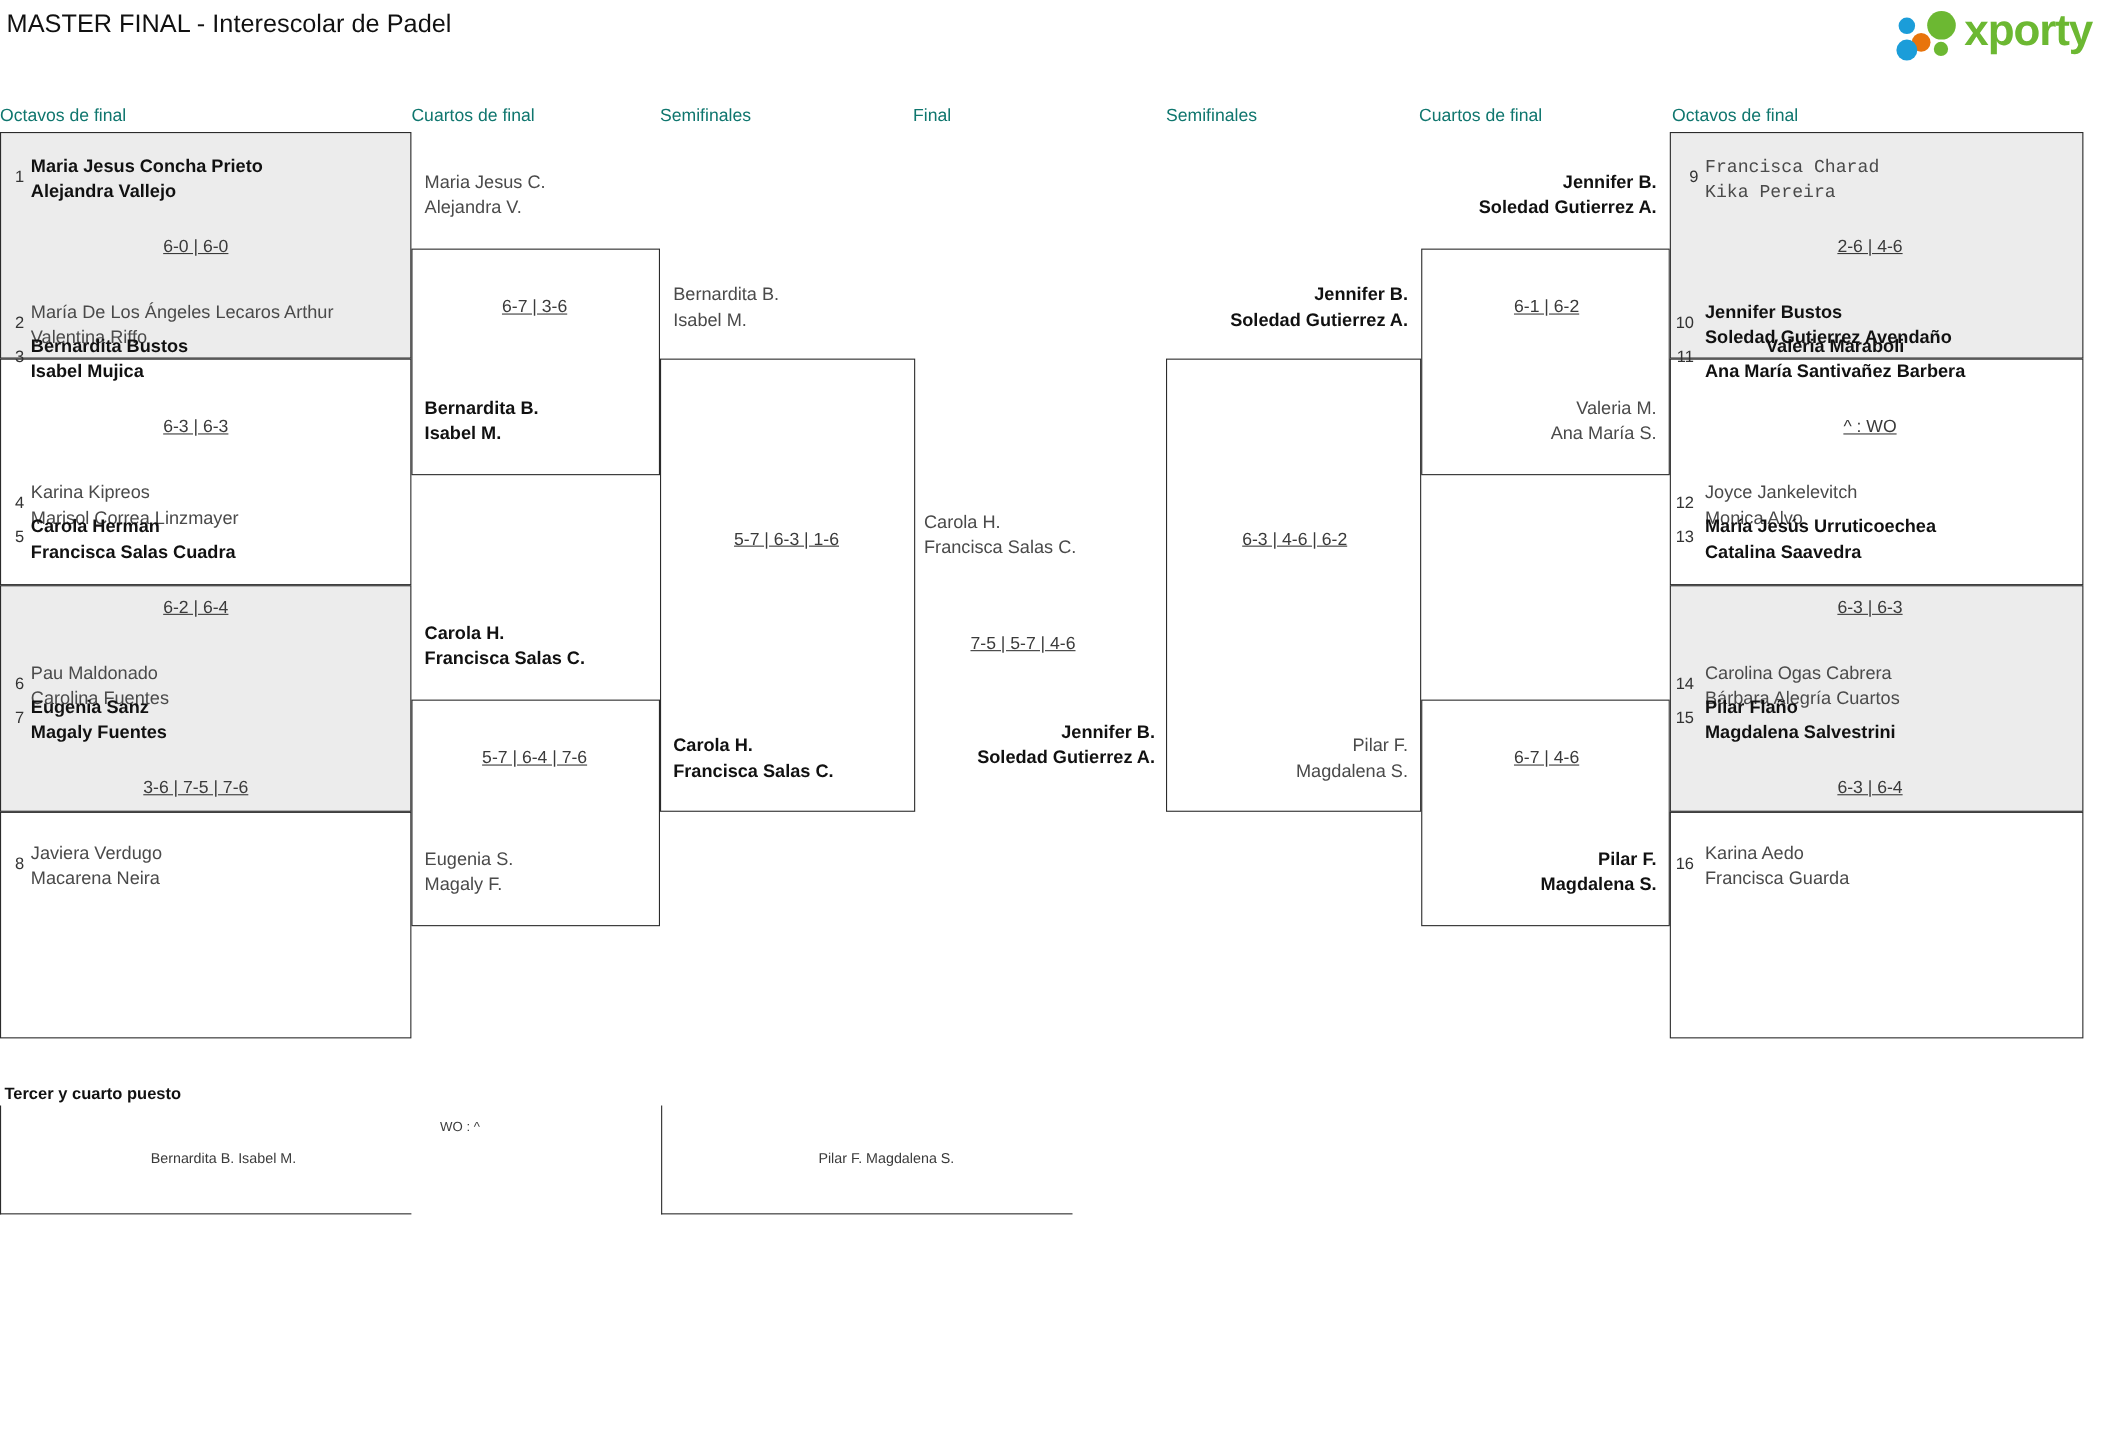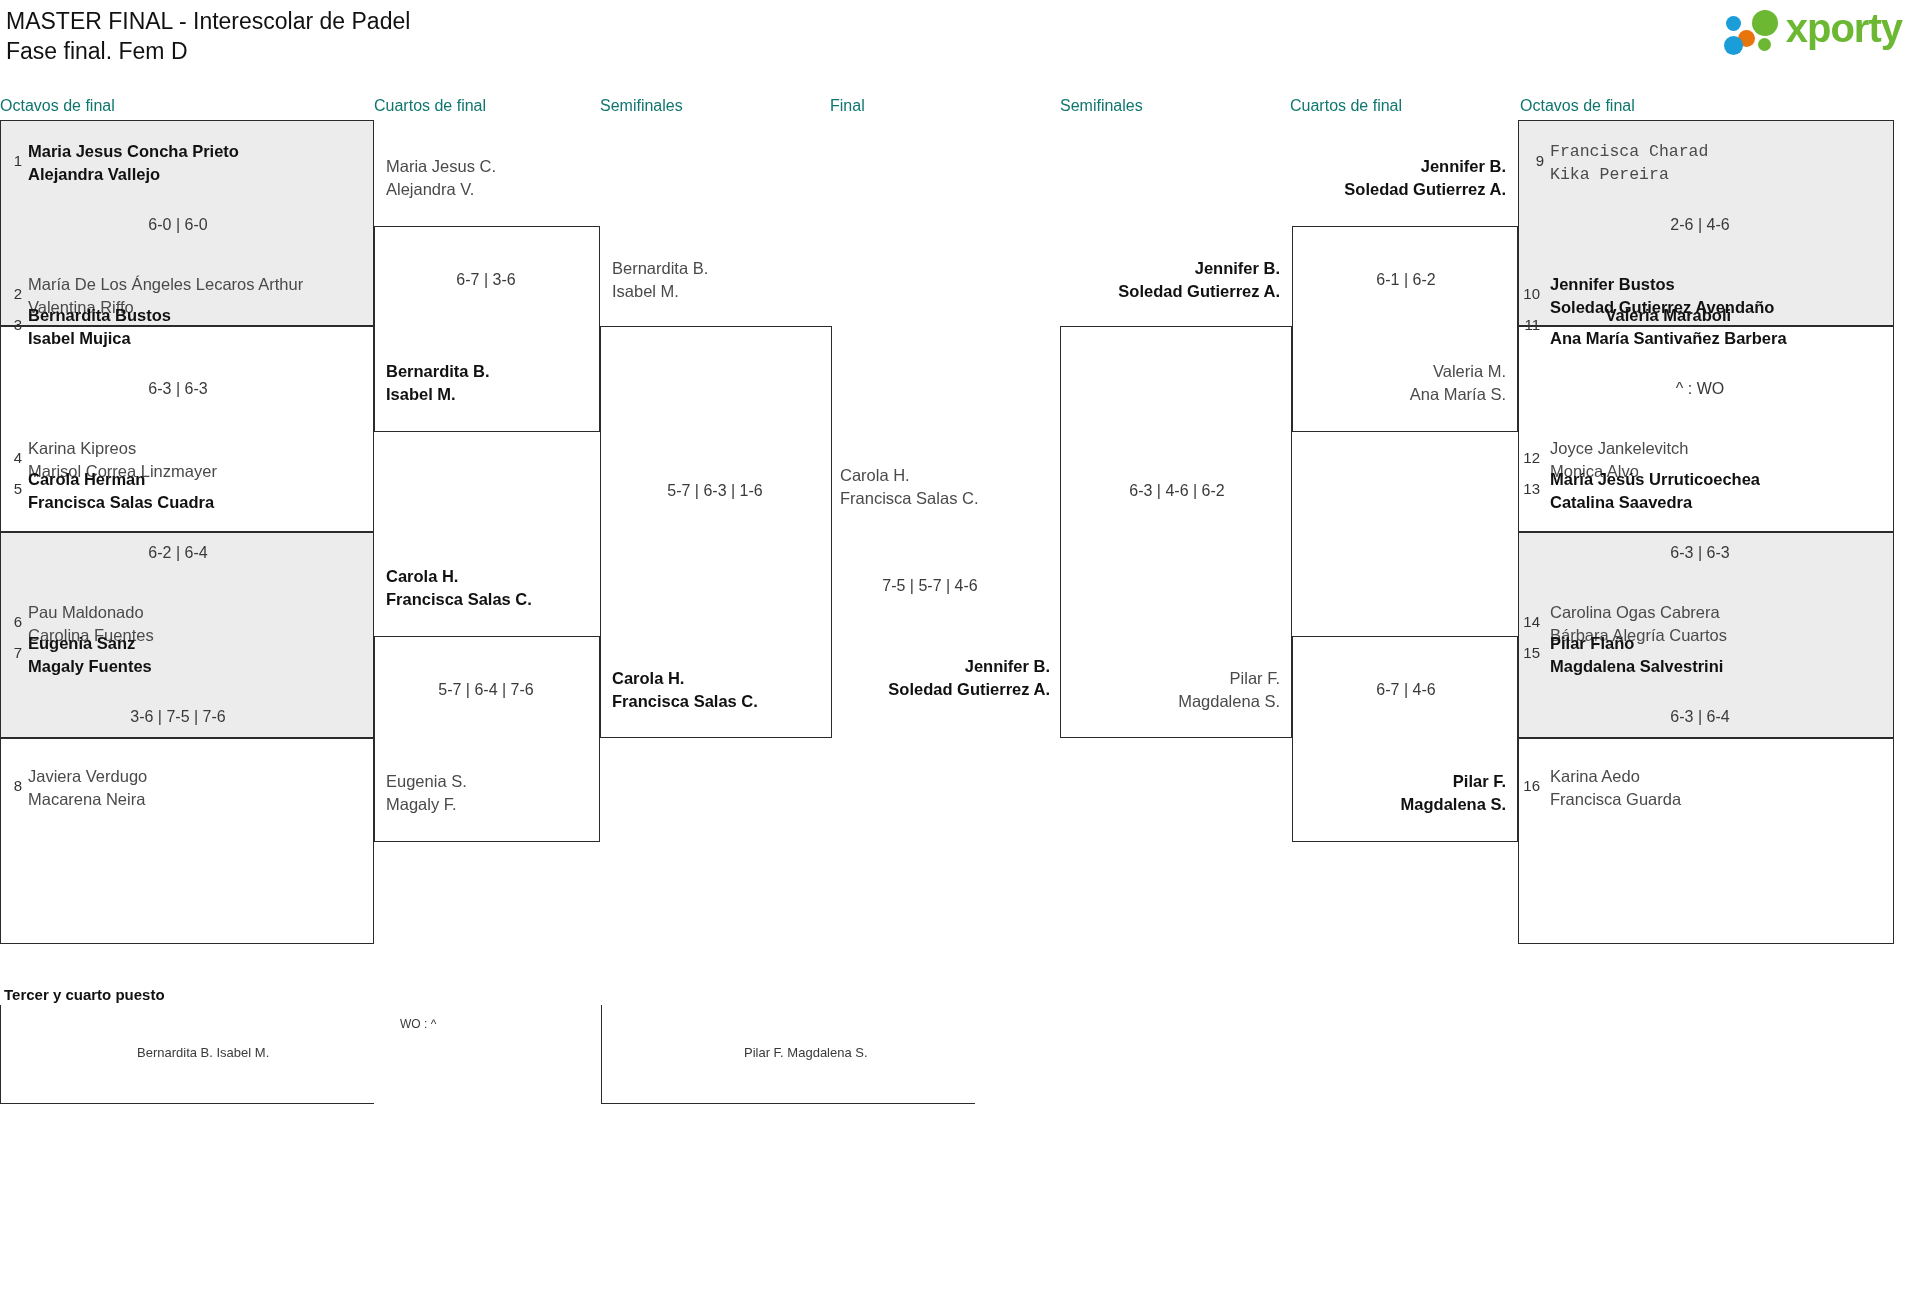--- a/index.html
+++ b/index.html
@@ -41,37 +41,36 @@
   .team.lose { font-weight: 400; color: #4a4a4a; }
   .team.ralign { text-align: right; }
 
   .seed {
     position: absolute; font-size: 15px; color: #333; width: 22px;
     text-align: right; font-weight: 400;
   }
 
   .score {
     position: absolute; font-size: 16px; color: #3a3a3a;
-    white-space: nowrap; text-align: center;
+    white-space: nowrap; text-align: center; text-decoration: underline;
   }
 
   
   .tp-title { position: absolute; font-size: 15px; font-weight: 700; color: #111; }
   .tp-box { position: absolute; border-left: 1px solid #2b2b2b; border-bottom: 1px solid #2b2b2b; }
   .tp-team { position: absolute; font-size: 13px; line-height: 20px; color: #3a3a3a; white-space: nowrap; }
   .tp-score { position: absolute; font-size: 12px; color: #3a3a3a; white-space: nowrap; margin-left: 25px; }
 </style>
 </head>
 <body>
 
 <div class="page">
 
   <div class="title-block">
     <div class="title-line">MASTER FINAL - Interescolar de Padel</div>
-    <div class="title-line">Fase final. Fem D</div>
   </div>
 
   <div class="logo">
     <div class="logo-dots">
       <i style="left:30px; top:2px;  width:26px; height:26px; background:#6cb832;"></i>
       <i style="left:4px;  top:8px;  width:15px; height:15px; background:#1b9dd9;"></i>
       <i style="left:16px; top:22px; width:17px; height:17px; background:#e8740c;"></i>
       <i style="left:2px;  top:28px; width:19px; height:19px; background:#1b9dd9;"></i>
       <i style="left:36px; top:30px; width:13px; height:13px; background:#6cb832;"></i>
     </div>

